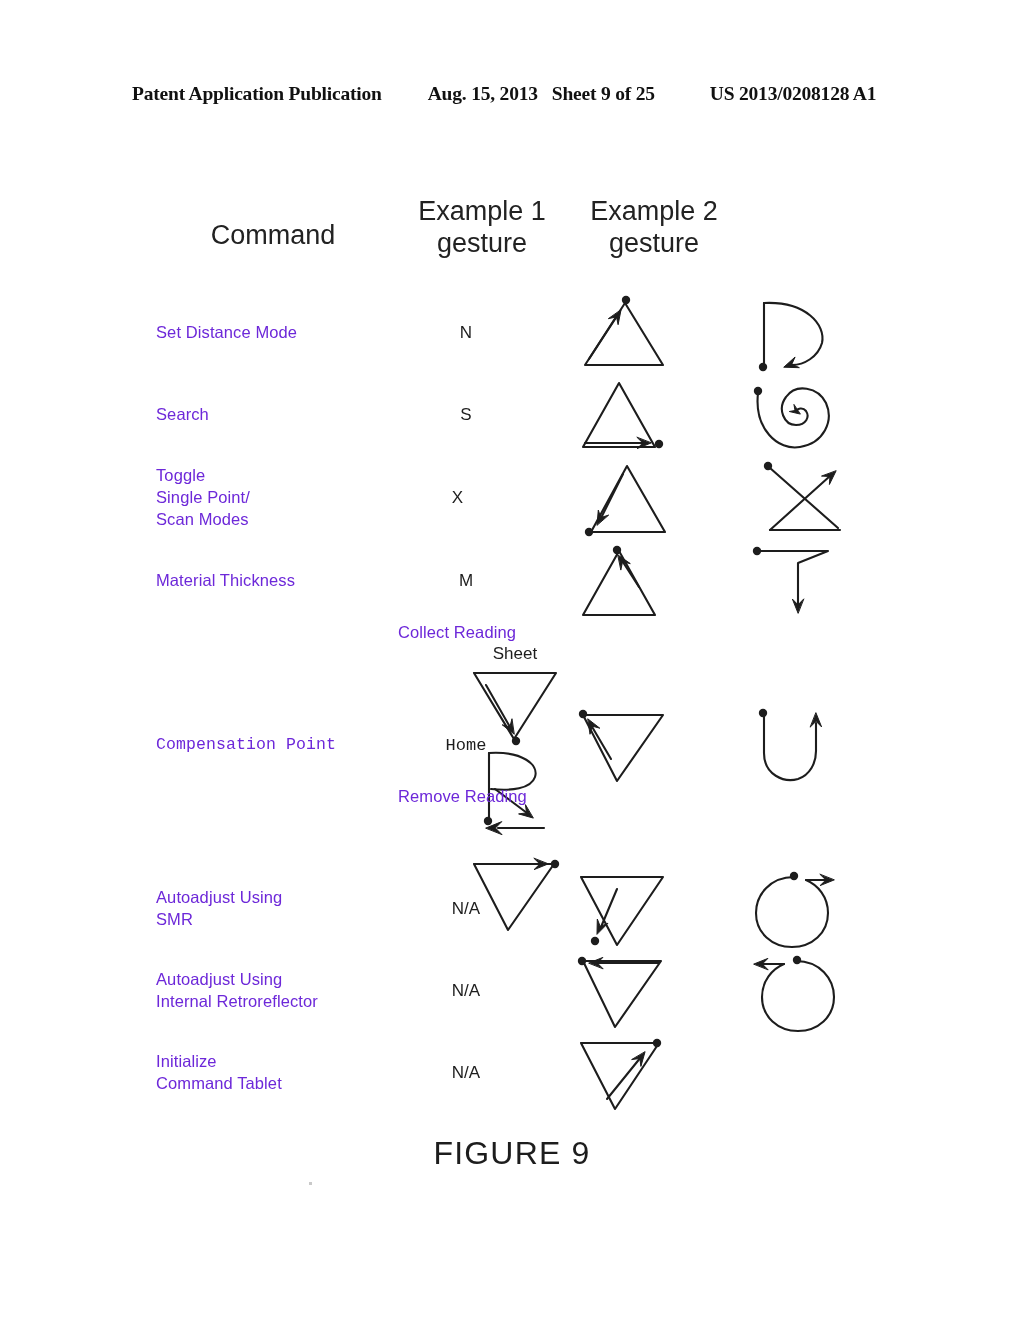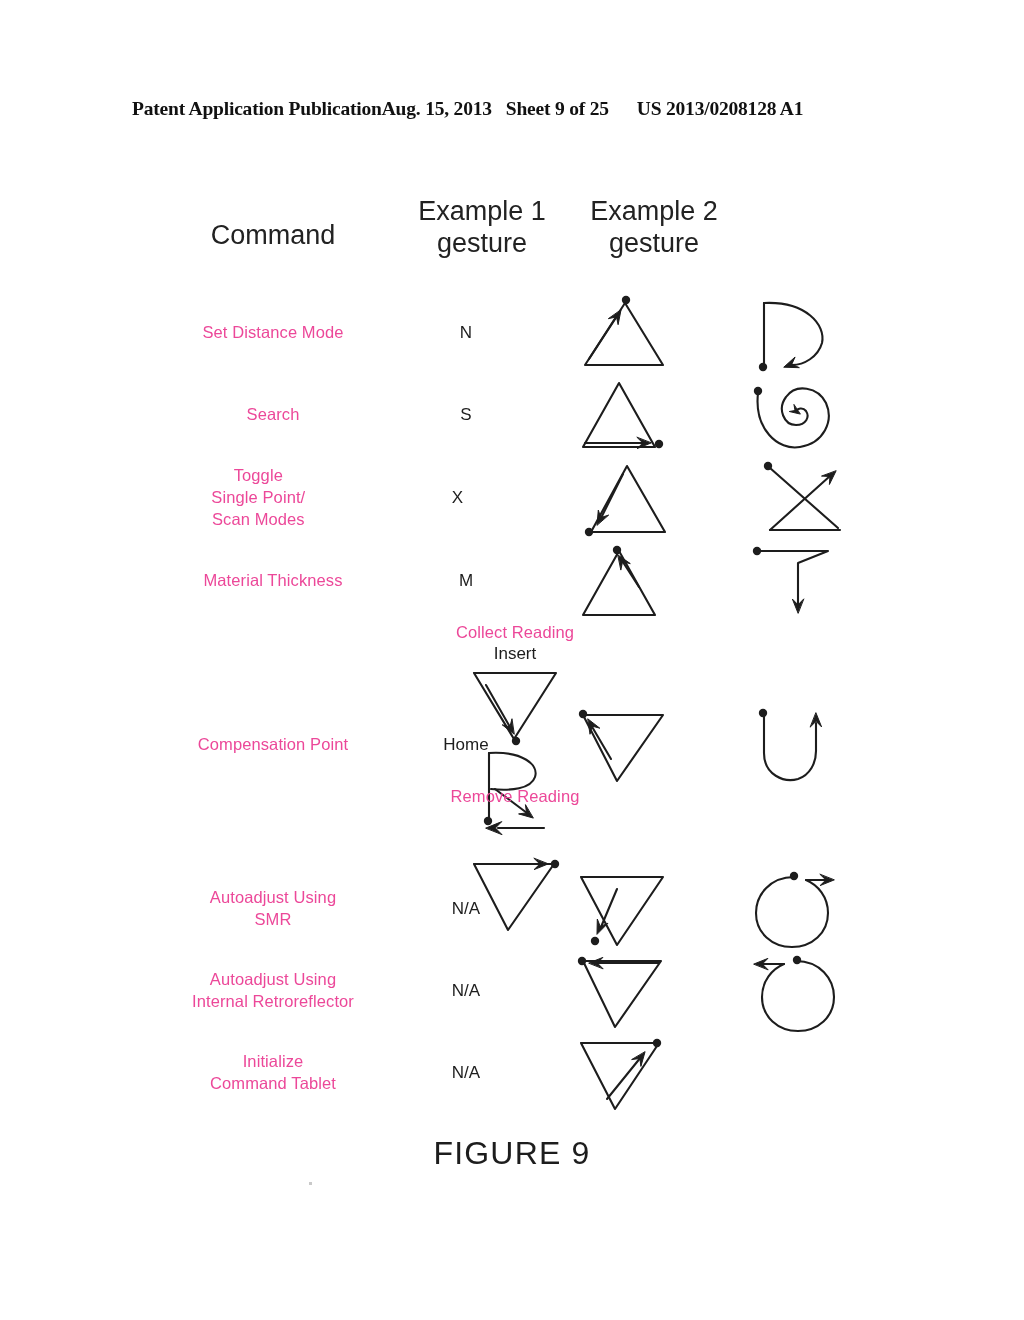--- a/index.html
+++ b/index.html
@@ -12,35 +12,35 @@
     height: 1320px;
     position: relative;
     font-family: "Liberation Sans", sans-serif;
     color: #111111;
     overflow: hidden;
   }
 
   
   #patent-header {
     position: absolute;
-    top: 98px;
+    top: 83px;
     left: 132px;
     width: 760px;
     display: flex;
     align-items: baseline;
     font-family: "Liberation Serif", serif;
     font-weight: bold;
     font-size: 19.5px;
     letter-spacing: -0.2px;
     white-space: nowrap;
   }
   #patent-header .hdr-pub   { flex: 0 0 auto; }
-  #patent-header .hdr-date  { flex: 0 0 auto; }
+  #patent-header .hdr-date  { flex: 0 0 auto; margin-left: 46px; }
   #patent-header .hdr-sheet { flex: 0 0 auto; margin-left: 14px; text-align: right; }
-  #patent-header .hdr-num   { flex: 0 0 auto; margin-left: 28px; }
+  #patent-header .hdr-num   { flex: 0 0 auto; margin-left: 55px; }
 
   
   #gesture-table {
     position: absolute;
     top: 196px;
     left: 150px;
     width: 730px;
   }
   .table-head {
     display: flex;
@@ -67,22 +67,22 @@
   }
   .cell {
     display: flex;
     align-items: center;
     justify-content: center;
     height: 100%;
   }
   .cmd-label {
     font-size: 16.5px;
     line-height: 1.33;
-    text-align: center;
-    color: #ec4899;
+    text-align: left;
+    color: #6d28d9;
     width: 100%;
     padding: 0 6px;
     box-sizing: border-box;
     letter-spacing: 0.1px;
   }
   .shortcut-label {
     font-size: 17px;
     text-align: center;
     color: #1d1d1d;
     width: 100%;
@@ -267,21 +267,21 @@
               </g>
             </svg>
           </div>
         </div>
       </div>
       <div class="row" style="height: 82px; flex-direction: column;">
         <div class="cell col-command">
           <div class="cmd-label">Collect Reading</div>
         </div>
         <div class="cell col-shortcut">
-          <div class="shortcut-label">Insert</div>
+          <div class="shortcut-label">Sheet</div>
         </div>
         <div class="cell col-ex1">
           <div class="gesture-cell">
             <svg width="110" height="96" viewBox="0 0 110 96">
   <g fill="none" stroke="#1d1d1d" stroke-width="2.1" stroke-linecap="round" stroke-linejoin="round">
                 <path d="M14,16 L96,16 L54,82 Z"></path>
                 <path d="M26,28 L50,70"></path>
                 <path d="M54,77 L42.2,67.8 L49.9,69.9 L51.9,62.1 Z" fill="#1d1d1d" stroke="#1d1d1d" stroke-width="1"></path>
                 <circle cx="56" cy="84" r="4.2" fill="#1d1d1d" stroke="none"></circle>
               </g>
@@ -295,21 +295,21 @@
                 <path d="M24,14 L24,80"></path>
                 <path d="M24,14 C58,12 74,26 70,38 C66,50 46,52 26,50"></path>
                 <path d="M30,50 L62,74"></path>
                 <path d="M68,79 L53.6,74.9 L61.5,73.9 L60.5,66.0 Z" fill="#1d1d1d" stroke="#1d1d1d" stroke-width="1"></path>
                 <circle cx="23" cy="82" r="4.2" fill="#1d1d1d" stroke="none"></circle>
               </g>
             </svg>
           </div>
         </div>
       </div>
-      <div class="row" style="height: 82px;">
+      <div class="row" style="height: 82px; font-family: Liberation Mono, monospace;">
         <div class="cell col-command">
           <div class="cmd-label">Compensation Point</div>
         </div>
         <div class="cell col-shortcut">
           <div class="shortcut-label">Home</div>
         </div>
         <div class="cell col-ex1">
           <div class="gesture-cell">
             <svg width="110" height="96" viewBox="0 0 110 96">
   <g fill="none" stroke="#1d1d1d" stroke-width="2.1" stroke-linecap="round" stroke-linejoin="round">

